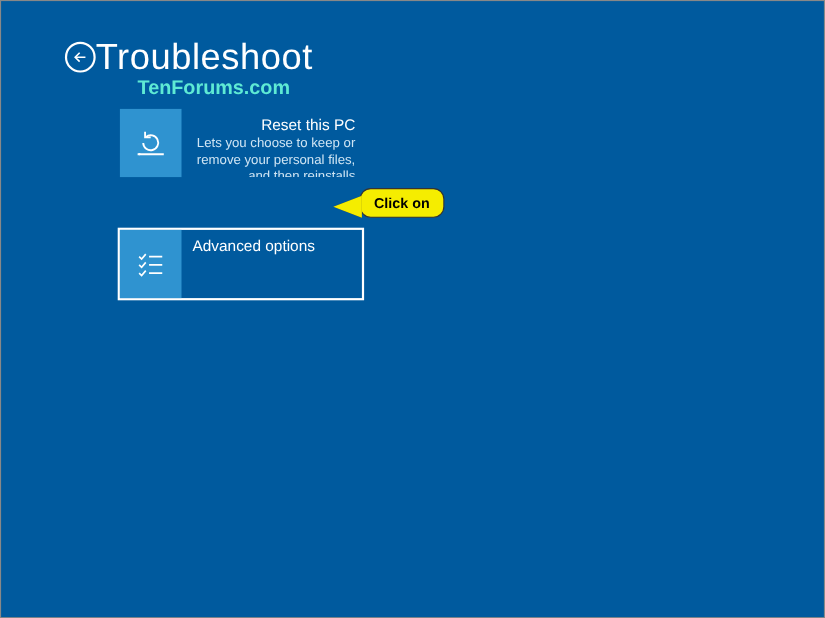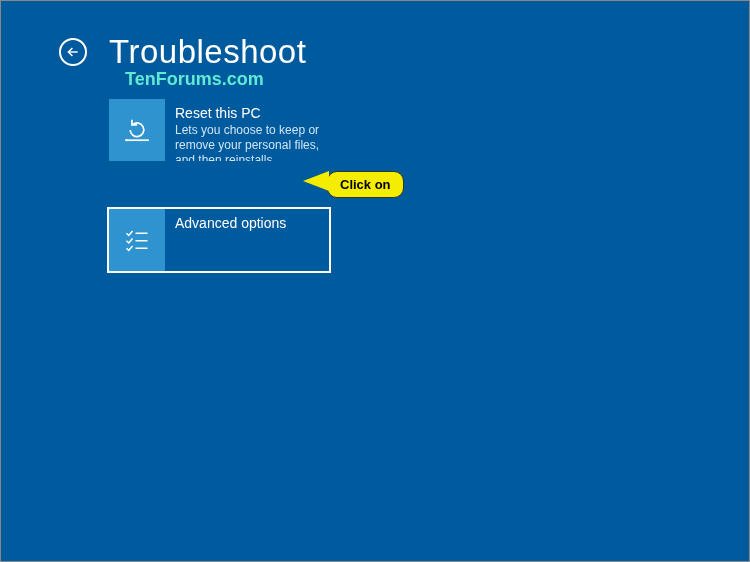--- a/index.html
+++ b/index.html
@@ -12,21 +12,20 @@
     position: relative;
     overflow: hidden;
     border: 1px solid #888;
   }
   .header {
     position: absolute;
     top: 32px;
     left: 58px;
     display: flex;
     align-items: center;
-    gap: 22px;
   }
   .back-btn {
     width: 28px;
     height: 28px;
     border: 2px solid #fff;
     border-radius: 50%;
     display: flex;
     align-items: center;
     justify-content: center;
     cursor: pointer;
@@ -68,38 +67,39 @@
     height: 62px;
     background: #2f93d0;
     display: flex;
     align-items: center;
     justify-content: center;
     flex-shrink: 0;
   }
   .opt-text {
     padding: 6px 6px 4px 10px;
     overflow: hidden;
+    text-align: right;
   }
   .opt-title {
     font-size: 14px;
     font-weight: 400;
     color: #fff;
     margin-bottom: 2px;
   }
   .opt-desc {
     font-size: 12px;
     line-height: 1.25;
     color: #cfe5f4;
   }
   .callout {
     position: absolute;
     top: 170px;
     left: 302px;
     display: flex;
-    align-items: flex-start;
+    align-items: flex-end;
   }
   .callout-tail {
     width: 0;
     height: 0;
     border-top: 10px solid transparent;
     border-bottom: 10px solid transparent;
     border-right: 26px solid #f5ed00;
     position: relative;
     z-index: 2;
     margin-right: -2px;

